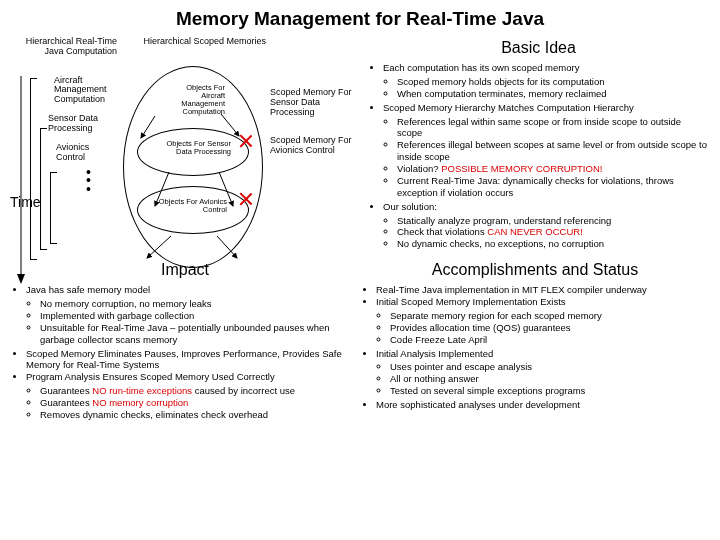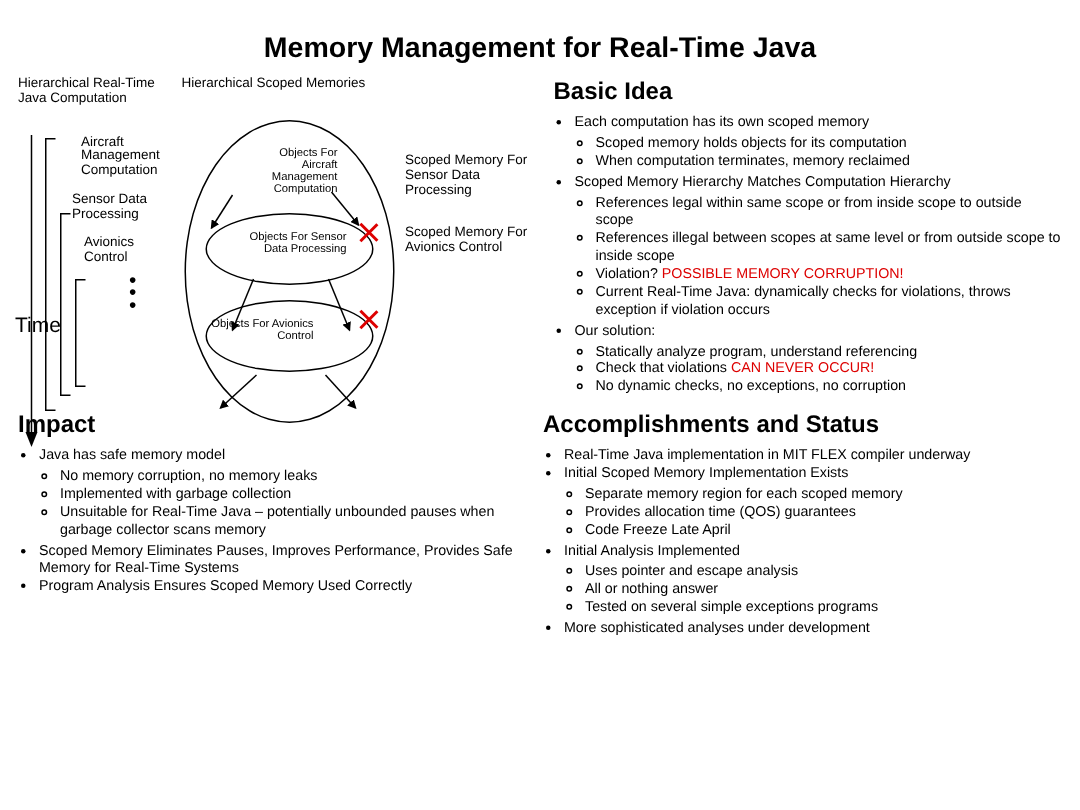--- a/index.html
+++ b/index.html
@@ -1,21 +1,21 @@
 <!DOCTYPE html>
 <html><head>
 <meta charset="utf-8">
 <style>
 html,body{margin:0;padding:0;font-family:Arial,Helvetica,sans-serif;font-size:9px;color:#000;background:#fff}
-.page{width:720px;height:540px;position:relative;box-sizing:border-box;padding:20px 12px}
+.page{width:720px;height:540px;position:relative;box-sizing:border-box;padding:6px 12px}
 h1{font-size:19px;font-weight:bold;text-align:center;margin:2px 0 6px;color:#000}
-h2{font-size:16px;font-weight:bold;margin:2px 0 4px}
+h2{font-size:16px;font-weight:normal;text-align:center;margin:2px 0 4px}
 .upper{display:flex;gap:4px}
 .hier-col{width:105px;position:relative}
-.hier-label{font-size:9px;text-align:left;margin-bottom:20px}
+.hier-label{font-size:9px;text-align:right;margin-bottom:20px}
 .time-arrow{position:absolute;left:0;top:40px;bottom:0;width:14px}
 .time-arrow svg{position:absolute;left:4px;top:0}
 .time-text{position:absolute;bottom:42px;left:-2px;font-size:14px}
 .node{font-size:9px;line-height:1.05;margin-left:42px;margin-bottom:6px}
 .node.n1{margin-top:8px}
 .node.n2{margin-left:36px;margin-top:10px}
 .node.n3{margin-left:44px;margin-top:10px}
 .dots{margin-left:74px;font-size:14px;line-height:.6;margin-top:4px}
 .bracket{border-left:1px solid #000;border-top:1px solid #000;border-bottom:1px solid #000;position:absolute;width:6px}
 .diagram-col{width:145px;position:relative}
@@ -63,21 +63,21 @@
   </div>
 
   <div class="diagram-col">
     <div class="hier-label">Hierarchical Scoped Memories</div>
     <div class="oval" style="left:2px;top:30px;width:138px;height:200px"></div>
     <div class="oval-txt" style="left:44px;top:48px;width:60px">Objects For Aircraft Management Computation</div>
     <div class="oval" style="left:16px;top:92px;width:110px;height:46px"></div>
     <div class="oval-txt" style="left:30px;top:104px;width:80px">Objects For Sensor Data Processing</div>
     <div class="x-mark" style="left:118px;top:98px"></div>
     <div class="oval" style="left:16px;top:150px;width:110px;height:46px"></div>
-    <div class="oval-txt" style="left:16px;top:162px;width:72px">Objects For Avionics Control</div>
+    <div class="oval-txt" style="left:34px;top:162px;width:72px">Objects For Avionics Control</div>
     <div class="x-mark" style="left:118px;top:156px"></div>
     <svg style="position:absolute;left:0;top:30px" width="145" height="210">
       <defs>
             <marker id="ah" markerWidth="6" markerHeight="6" refX="5" refY="3" orient="auto">
               <path d="M0,0 L6,3 L0,6 Z" fill="#000"></path>
             </marker>
           </defs>
       <line x1="34" y1="50" x2="20" y2="72" stroke="#000" marker-end="url(#ah)"></line>
       <line x1="100" y1="48" x2="118" y2="70" stroke="#000" marker-end="url(#ah)"></line>
       <line x1="48" y1="106" x2="34" y2="140" stroke="#000" marker-end="url(#ah)"></line>
@@ -124,20 +124,25 @@
     <h2>Impact</h2>
     <ul>
       <li>Java has safe memory model</li>
       <ul>
         <li>No memory corruption, no memory leaks</li>
         <li>Implemented with garbage collection</li>
         <li>Unsuitable for Real-Time Java – potentially unbounded pauses when garbage collector scans memory</li>
       </ul>
       <li>Scoped Memory Eliminates Pauses, Improves Performance, Provides Safe Memory for Real-Time Systems</li>
       <li>Program Analysis Ensures Scoped Memory Used Correctly</li>
+      <ul>
+        <li><span>Guarantees </span><span class="red">NO run-time exceptions</span><span> caused by incorrect use</span></li>
+        <li><span>Guarantees </span><span class="red">NO memory corruption</span></li>
+        <li>Removes dynamic checks, eliminates check overhead</li>
+      </ul>
     </ul>
   </div>
   <div class="col">
     <h2>Accomplishments and Status</h2>
     <ul>
       <li>Real-Time Java implementation in MIT FLEX compiler underway</li>
       <li>Initial Scoped Memory Implementation Exists</li>
       <ul>
         <li>Separate memory region for each scoped memory</li>
         <li>Provides allocation time (QOS) guarantees</li>

